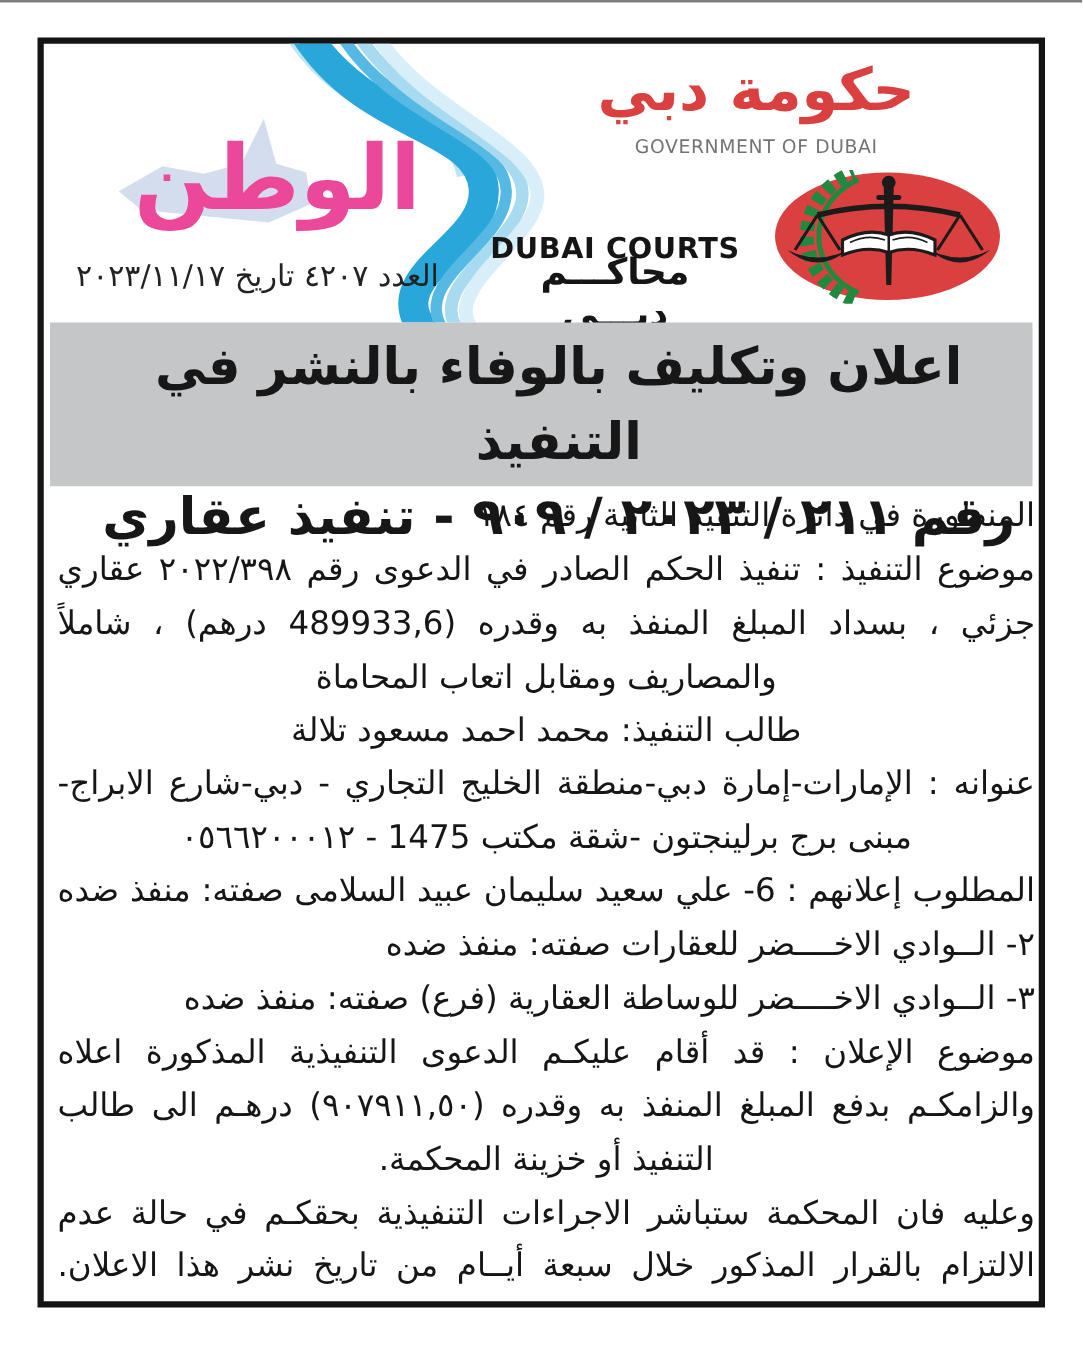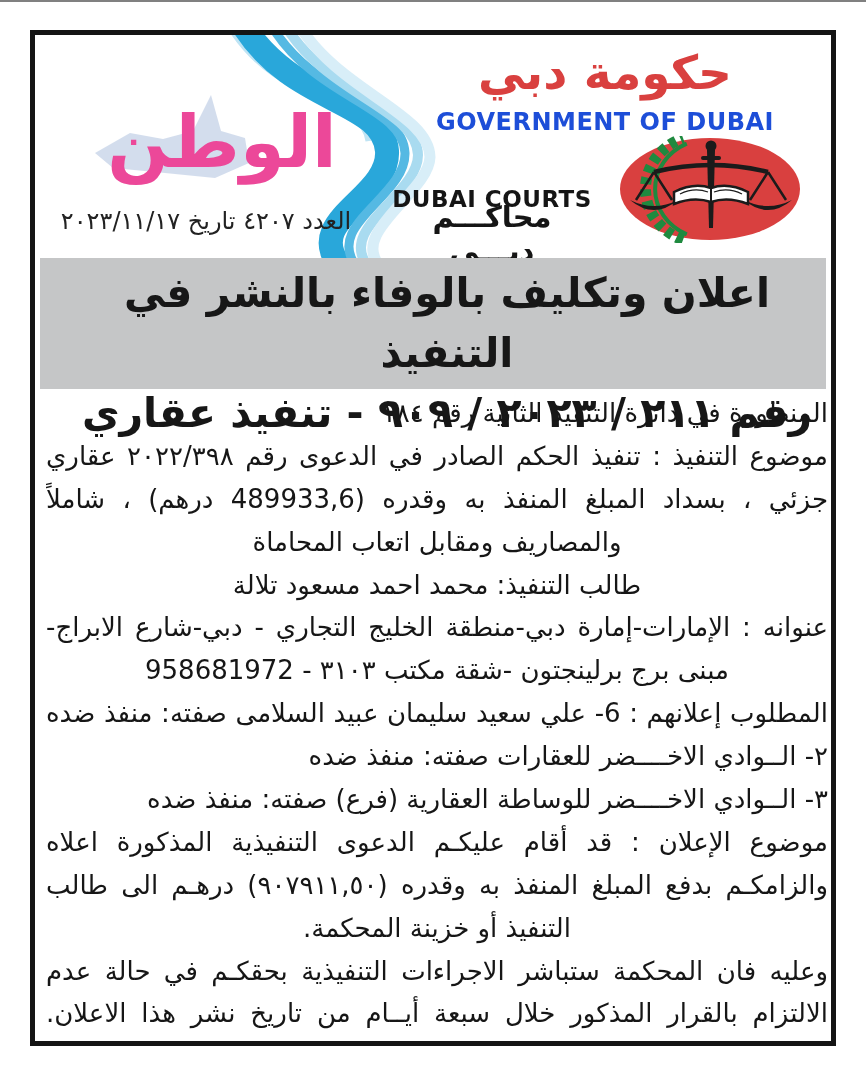--- a/index.html
+++ b/index.html
@@ -40,21 +40,21 @@
   }
   
   .gov-ar {
     position: absolute; left: 440px; top: 42px; width: 330px;
     text-align: center; direction: rtl;
     font-size: 47px; font-weight: bold; color: #d9403f; line-height: 62px;
   }
   .gov-en {
     position: absolute; left: 430px; top: 108px; width: 350px;
     text-align: center;
-    font-size: 24px; font-weight: bold; color: #1d4ed8; letter-spacing: .5px;
+    font-size: 15px; font-weight: normal; color: #737373; letter-spacing: .5px;
   }
   .courts-ar {
     position: absolute; left: 388px; top: 160px; width: 208px;
     text-align: center; direction: rtl;
     font-size: 29px; font-weight: bold; color: #151515; margin-top: 40px;
   }
   .courts-en {
     position: absolute; left: 386px; top: 186px; width: 212px;
     text-align: center;
     font-size: 23px; font-weight: 800; color: #151515; letter-spacing: .5px;
@@ -135,21 +135,21 @@
     <div>رقم ٢١١ / ٢٠٢٣ / ٩٠٩ - تنفيذ عقاري</div>
   </div>
 
   <div class="body-text">
     <div class="line r">المنظورة في دائرة التنفيذ الثانية رقم ١٨٤</div>
     <div class="line j">موضوع التنفيذ : تنفيذ الحكم الصادر في الدعوى رقم ٢٠٢٢/٣٩٨ عقاري</div>
     <div class="line j">جزئي ، بسداد المبلغ المنفذ به وقدره (489933,6 درهم) ، شاملاً للرسوم</div>
     <div class="line c">والمصاريف ومقابل اتعاب المحاماة</div>
     <div class="line c">طالب التنفيذ: محمد احمد مسعود تلالة</div>
     <div class="line j">عنوانه : الإمارات-إمارة دبي-منطقة الخليج التجاري - دبي-شارع الابراج-</div>
-    <div class="line c">مبنى برج برلينجتون -شقة مكتب ٣١٠٣ - 958681972</div>
+    <div class="line c">مبنى برج برلينجتون -شقة مكتب 1475 - ٠٥٦٦٢٠٠٠١٢</div>
     <div class="line j">المطلوب إعلانهم : 6- علي سعيد سليمان عبيد السلامى صفته: منفذ ضده</div>
     <div class="line r">٢- الــوادي الاخــــضر للعقارات صفته: منفذ ضده</div>
     <div class="line r">٣- الــوادي الاخــــضر للوساطة العقارية (فرع) صفته: منفذ ضده</div>
     <div class="line j">موضوع الإعلان : قد أقام عليكـم الدعوى التنفيذية المذكورة اعلاه</div>
     <div class="line j">والزامكـم بدفع المبلغ المنفذ به وقدره (٩٠٧٩١١,٥٠) درهـم الى طالب</div>
     <div class="line c">التنفيذ أو خزينة المحكمة.</div>
     <div class="line j">وعليه فان المحكمة ستباشر الاجراءات التنفيذية بحقكـم في حالة عدم</div>
     <div class="line j">الالتزام بالقرار المذكور خلال سبعة أيــام من تاريخ نشر هذا الاعلان.</div>
   </div>
 

